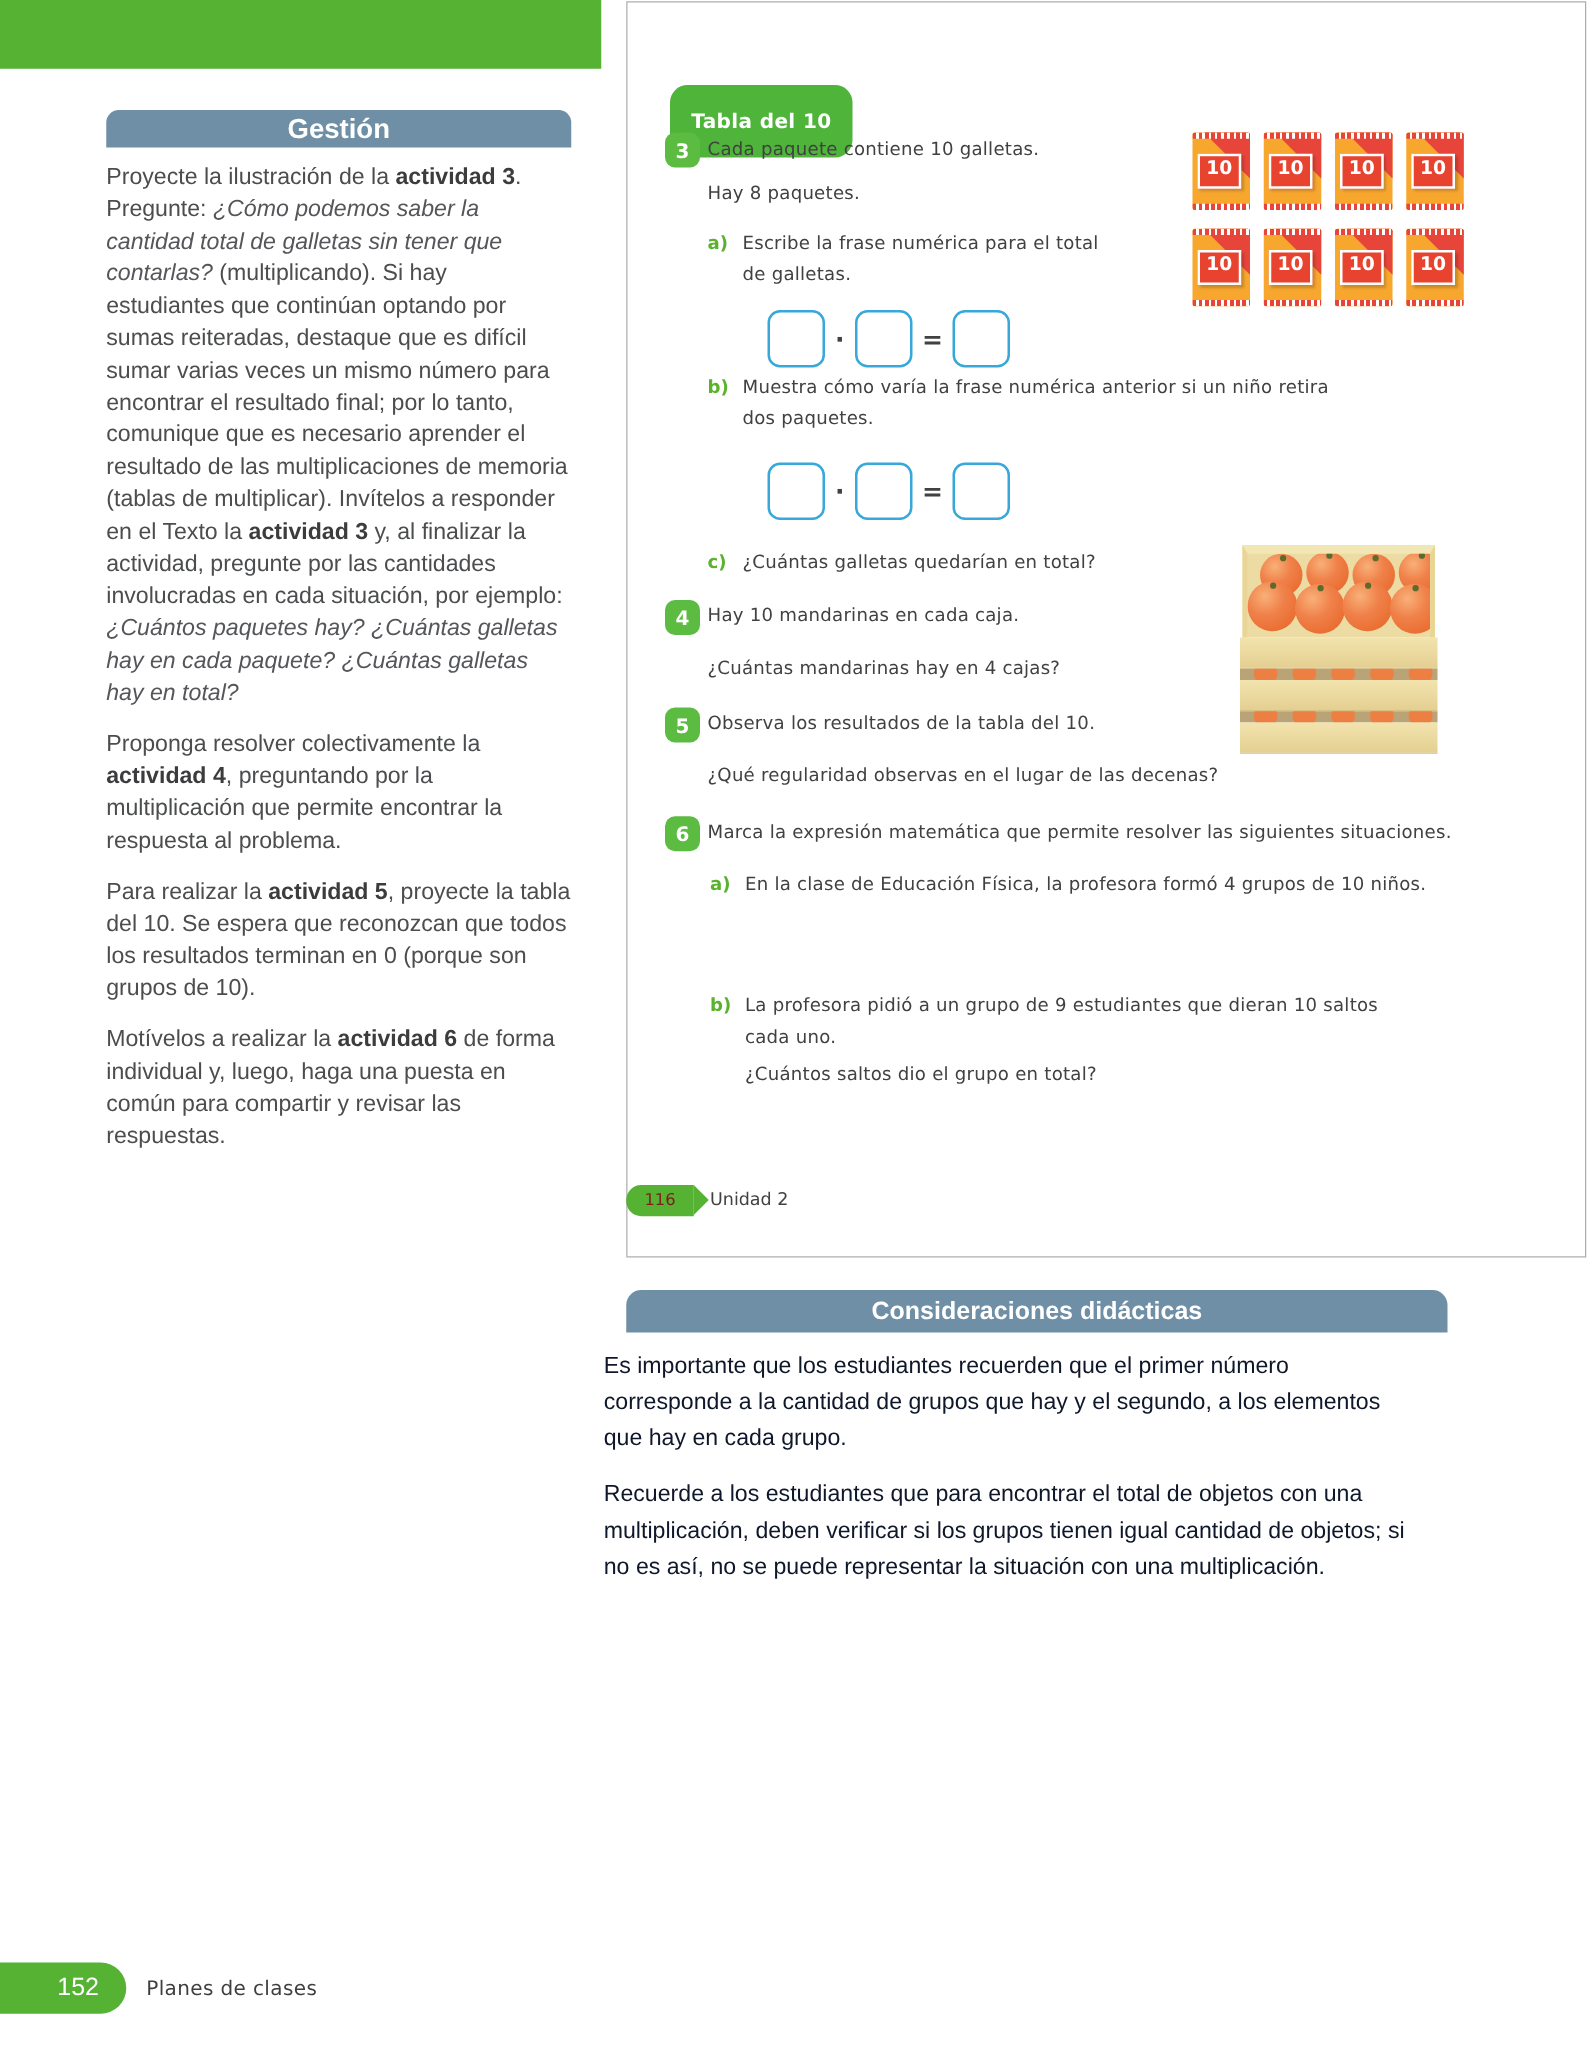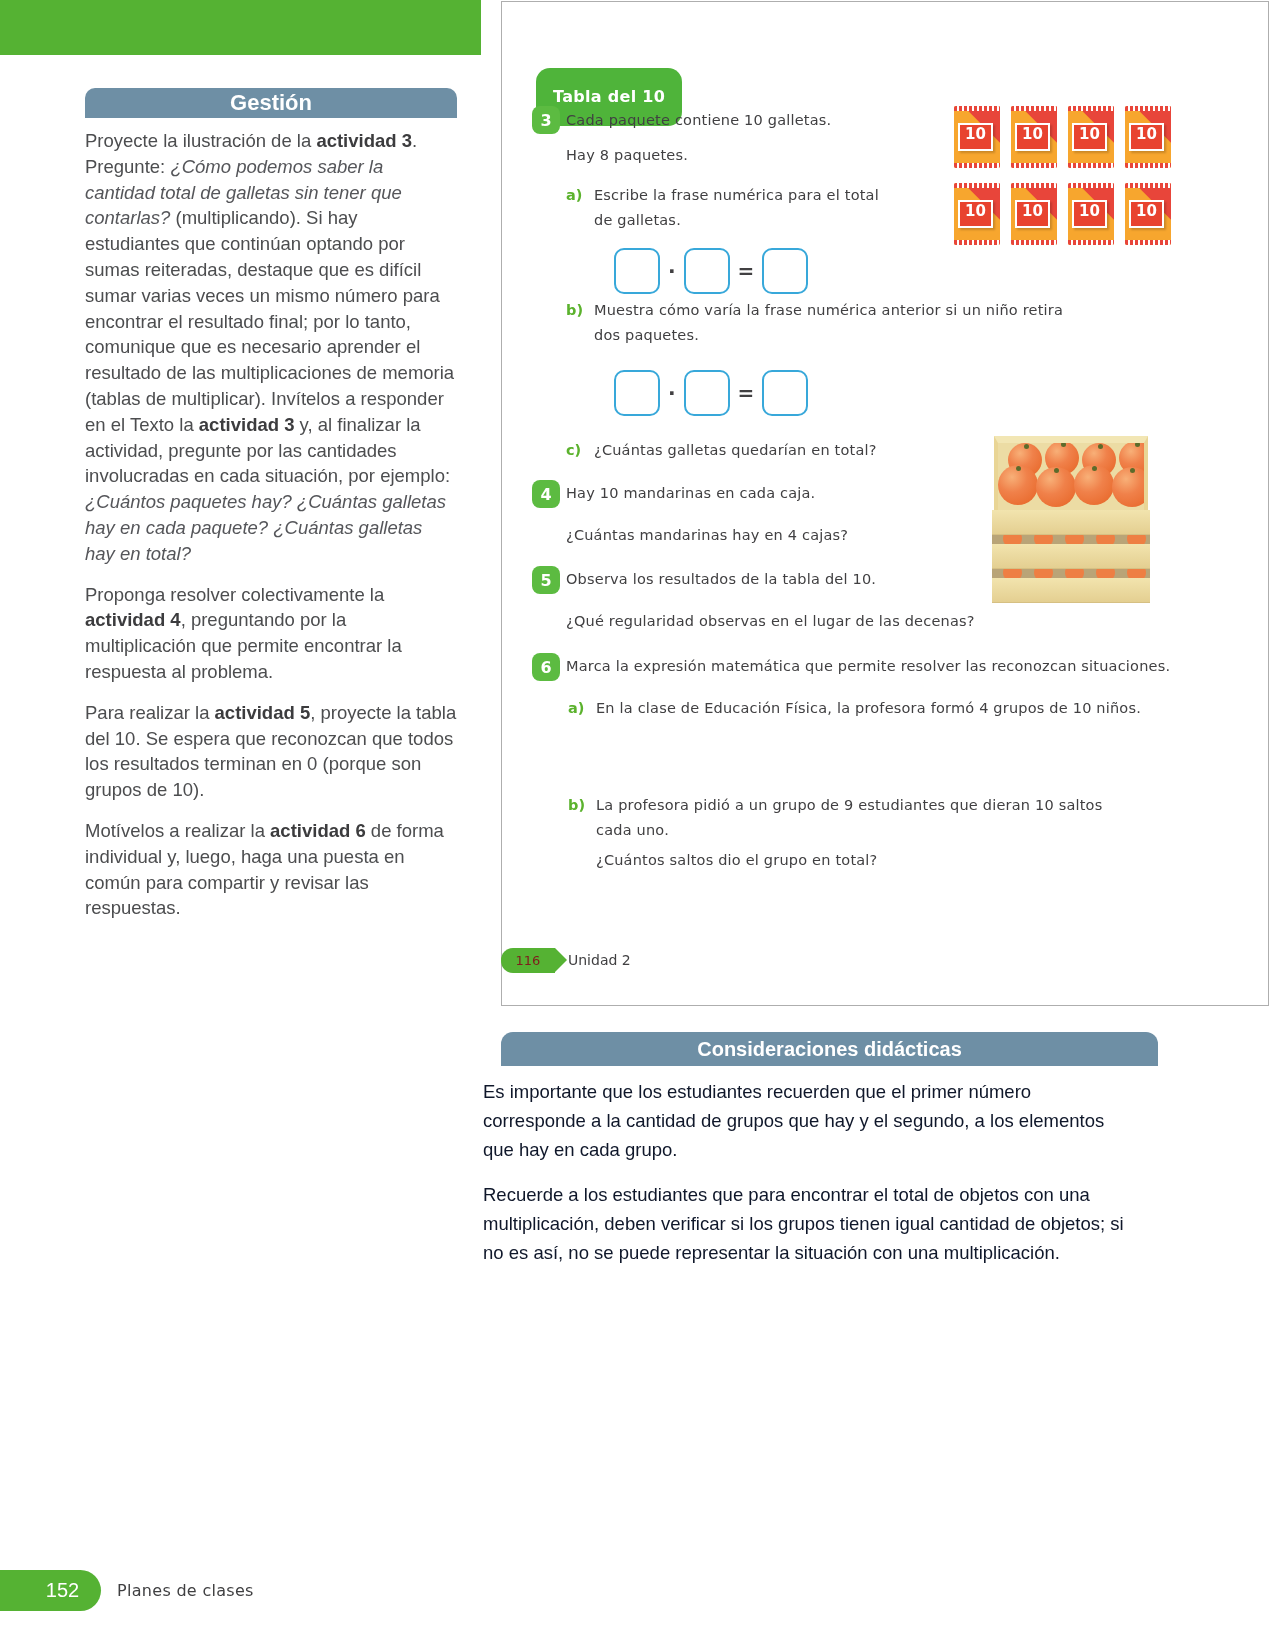--- a/index.html
+++ b/index.html
@@ -250,21 +250,21 @@
         <div class="cgap"></div>
         <div class="slat"></div>
       </div>
     </div>
 
     <div class="actnum" style="left:30px; top:564px;">5</div>
     <div class="ws-abs ws-text" style="left:64px; top:569px;">Observa los resultados de la tabla del 10.</div>
     <div class="ws-abs ws-text" style="left:64px; top:611px;">¿Qué regularidad observas en el lugar de las decenas?</div>
 
     <div class="actnum" style="left:30px; top:651px;">6</div>
-    <div class="ws-abs ws-text" style="left:64px; top:656px;">Marca la expresión matemática que permite resolver las reconozcan situaciones.</div>
+    <div class="ws-abs ws-text" style="left:64px; top:656px;">Marca la expresión matemática que permite resolver las siguientes situaciones.</div>
 
     <div class="ws-abs part-label" style="left:66px; top:698px;">a)</div>
     <div class="ws-abs ws-text" style="left:94px; top:698px;">En la clase de Educación Física, la profesora formó 4 grupos de 10 niños.</div>
 
 
     <div class="ws-abs part-label" style="left:66px; top:795px;">b)</div>
     <div class="ws-abs ws-text" style="left:94px; top:795px;">La profesora pidió a un grupo de 9 estudiantes que dieran 10 saltos</div>
     <div class="ws-abs ws-text" style="left:94px; top:820px;">cada uno.</div>
     <div class="ws-abs ws-text" style="left:94px; top:850px;">¿Cuántos saltos dio el grupo en total?</div>
 

